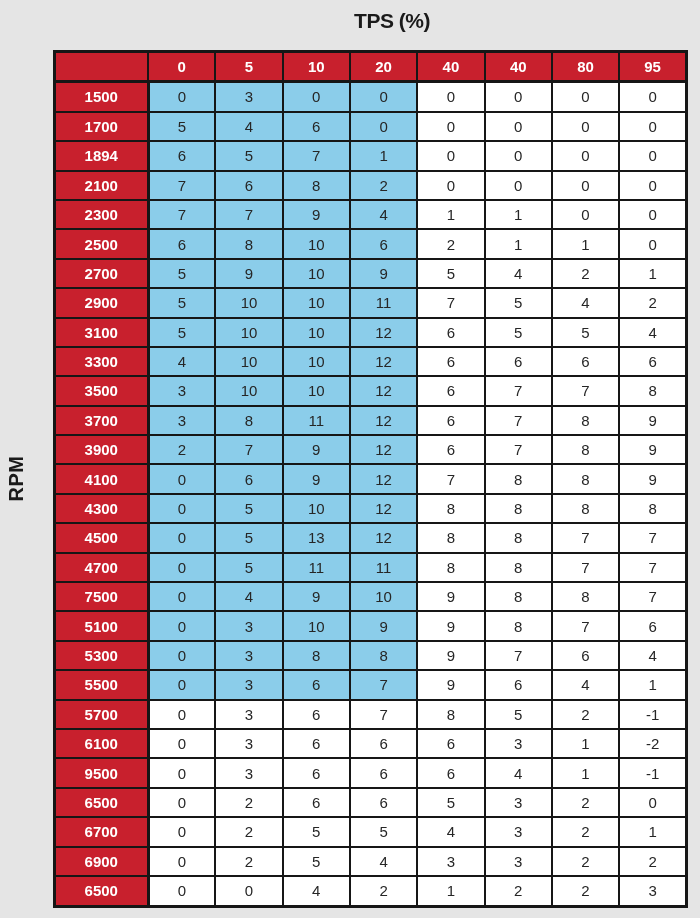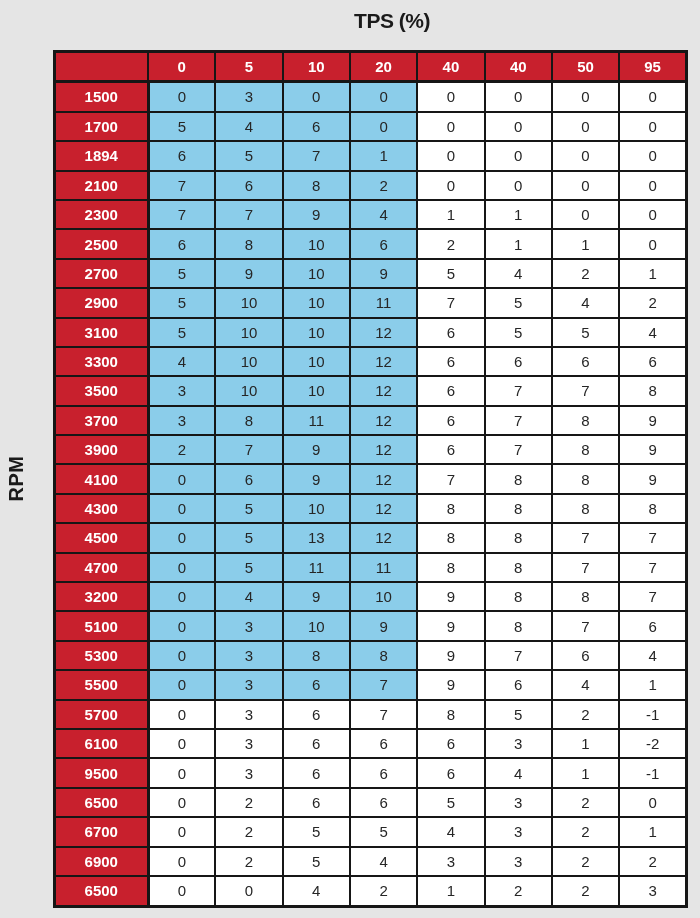--- a/index.html
+++ b/index.html
@@ -105,21 +105,21 @@
   <table class="map">
     <thead>
       <tr>
           <th></th>
           <th>0</th>
           <th>5</th>
           <th>10</th>
           <th>20</th>
           <th>40</th>
           <th>40</th>
-          <th>50</th>
+          <th>80</th>
           <th>95</th>
         </tr>
     </thead>
     <tbody>
         <tr>
           <th>1500</th>
           <td class="hl">0</td>
           <td class="hl">3</td>
           <td class="hl">0</td>
           <td class="hl">0</td>
@@ -298,21 +298,21 @@
           <td class="hl">0</td>
           <td class="hl">5</td>
           <td class="hl">11</td>
           <td class="hl">11</td>
           <td>8</td>
           <td>8</td>
           <td>7</td>
           <td>7</td>
         </tr>
         <tr>
-          <th>3200</th>
+          <th>7500</th>
           <td class="hl">0</td>
           <td class="hl">4</td>
           <td class="hl">9</td>
           <td class="hl">10</td>
           <td>9</td>
           <td>8</td>
           <td>8</td>
           <td>7</td>
         </tr>
         <tr>

